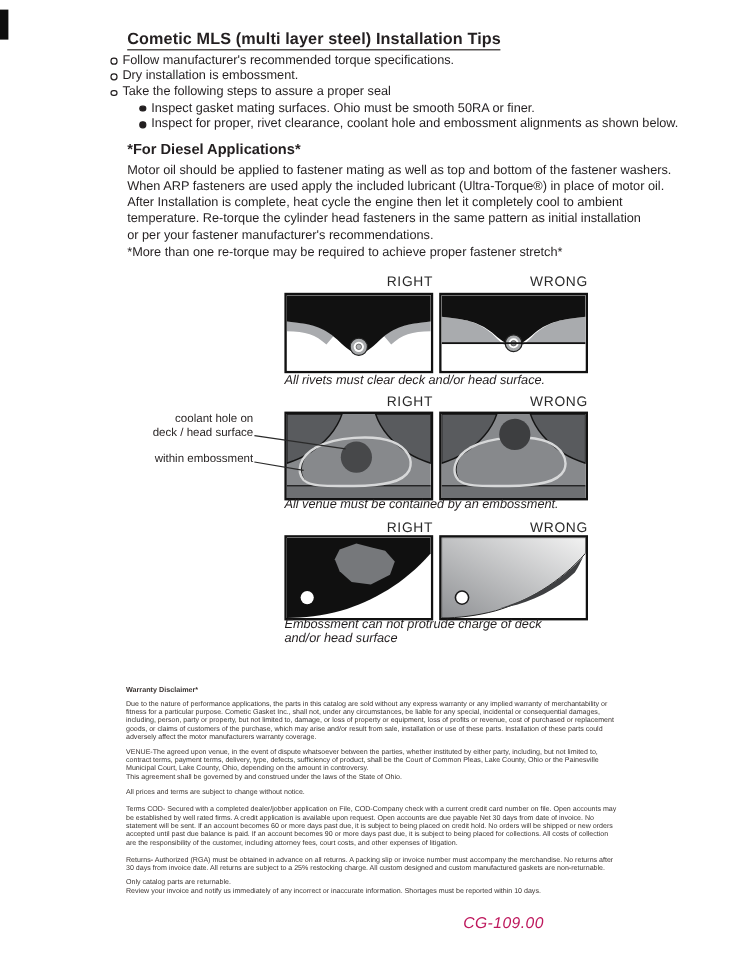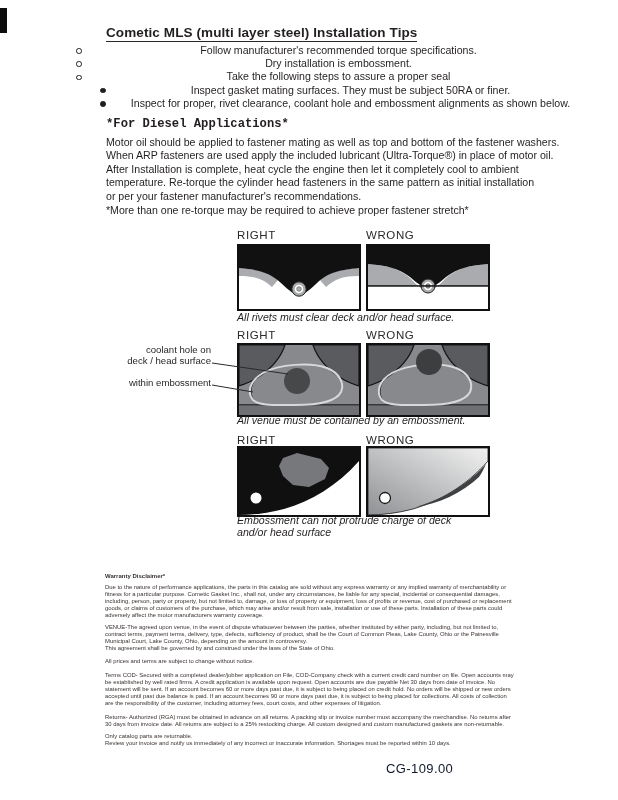--- a/index.html
+++ b/index.html
@@ -6,46 +6,46 @@
   .page{
     position:relative;width:618px;height:800px;background:#ffffff;overflow:hidden;
     font-family:"Liberation Sans", sans-serif;color:#231f20;
   }
   .edge-mark{position:absolute;left:0;top:8px;width:7px;height:25px;background:#0d0d0d;}
   .title{
     position:absolute;left:106px;top:25px;margin:0;
     font-size:13.5px;font-weight:bold;line-height:15px;
     border-bottom:1.5px solid #2b2726;padding-bottom:1px;letter-spacing:.1px;
   }
-  .bullets{position:absolute;left:76px;top:44px;width:515px;text-align:center;}
+  .bullets{position:absolute;left:92px;top:44px;width:515px;}
   .b-row{position:relative;padding-left:10px;font-size:10.6px;line-height:13.2px;white-space:nowrap;}
   .b-row.sub{margin-left:24px;}
   .b-marker{position:absolute;left:0;top:4.2px;width:3.6px;height:3.6px;border-radius:50%;}
   .b-marker.open{border:1px solid #231f20;}
   .b-marker.filled{background:#231f20;border:1px solid #231f20;}
-  .diesel-h{position:absolute;left:106px;top:117px;margin:0;font-size:12.2px;font-weight:bold;font-family:Liberation Mono, monospace;}
+  .diesel-h{position:absolute;left:106px;top:117px;margin:0;font-size:12.2px;font-weight:bold;}
   .body-p{position:absolute;left:106px;margin:0;font-size:10.6px;line-height:13.4px;white-space:pre-line;}
   .p1{top:136px;}
   .p2{top:163px;}
   .p3{top:204px;}
   .dg-label{
-    position:absolute;width:124px;text-align:left;
+    position:absolute;width:124px;text-align:right;
     font-size:11.5px;letter-spacing:.6px;color:#2a2a2a;line-height:13px;
   }
   .panel{position:absolute;width:120px;background:#fff;border:2px solid #111;}
   .panel svg{display:block;}
   .caption{position:absolute;margin:0;font-size:10.6px;line-height:11.8px;white-space:pre-line;font-style:italic;}
   .anno{position:absolute;left:85px;width:126px;text-align:right;font-size:9.6px;line-height:10.8px;white-space:pre-line;color:#2a2626;}
   .leader-overlay{position:absolute;left:105px;top:340px;width:205px;height:66px;pointer-events:none;z-index:5;}
   .fineprint{position:absolute;left:105px;top:573px;width:512px;color:#3a3330;}
   .fp-h{margin:0 0 4px 0;font-size:6px;font-weight:bold;line-height:7.1px;}
   .fp{margin:0;font-size:5.9px;line-height:7.1px;white-space:pre-line;}
   .fp.m1{margin-bottom:4px;}  .fp.m2{margin-bottom:6px;}  .fp.m3{margin-bottom:7px;}
   .fp.m4{margin-bottom:6px;}  .fp.m5{margin-bottom:5px;}
-  .footer{position:absolute;left:386px;top:761px;font-size:13px;letter-spacing:.4px;color:#0f172a;}
+  .footer{position:absolute;left:386px;top:761px;font-size:13px;letter-spacing:.4px;color:#be185d;font-style:italic;}
 </style>
 </head>
 <body>
 
 <div class="page">
 
   <div class="edge-mark"></div>
 
   <h1 class="title">Cometic MLS (multi layer steel) Installation Tips</h1>
 
@@ -57,21 +57,21 @@
     <div class="b-row">
       <span class="b-marker open"></span>
       <span>Dry installation is embossment.</span>
     </div>
     <div class="b-row">
       <span class="b-marker open"></span>
       <span>Take the following steps to assure a proper seal</span>
     </div>
     <div class="b-row sub">
       <span class="b-marker filled"></span>
-      <span>Inspect gasket mating surfaces.  They must be subject 50RA or finer.</span>
+      <span>Inspect gasket mating surfaces.  Ohio must be smooth 50RA or finer.</span>
     </div>
     <div class="b-row sub">
       <span class="b-marker filled"></span>
       <span>Inspect for proper, rivet clearance, coolant hole and embossment alignments as shown below.</span>
     </div>
   </div>
 
   <h2 class="diesel-h">*For Diesel Applications*</h2>
   <p class="body-p p1">Motor oil should be applied to fastener mating as well as top and bottom of the fastener washers.
 When ARP fasteners are used apply the included lubricant (Ultra-Torque®) in place of motor oil.</p>

